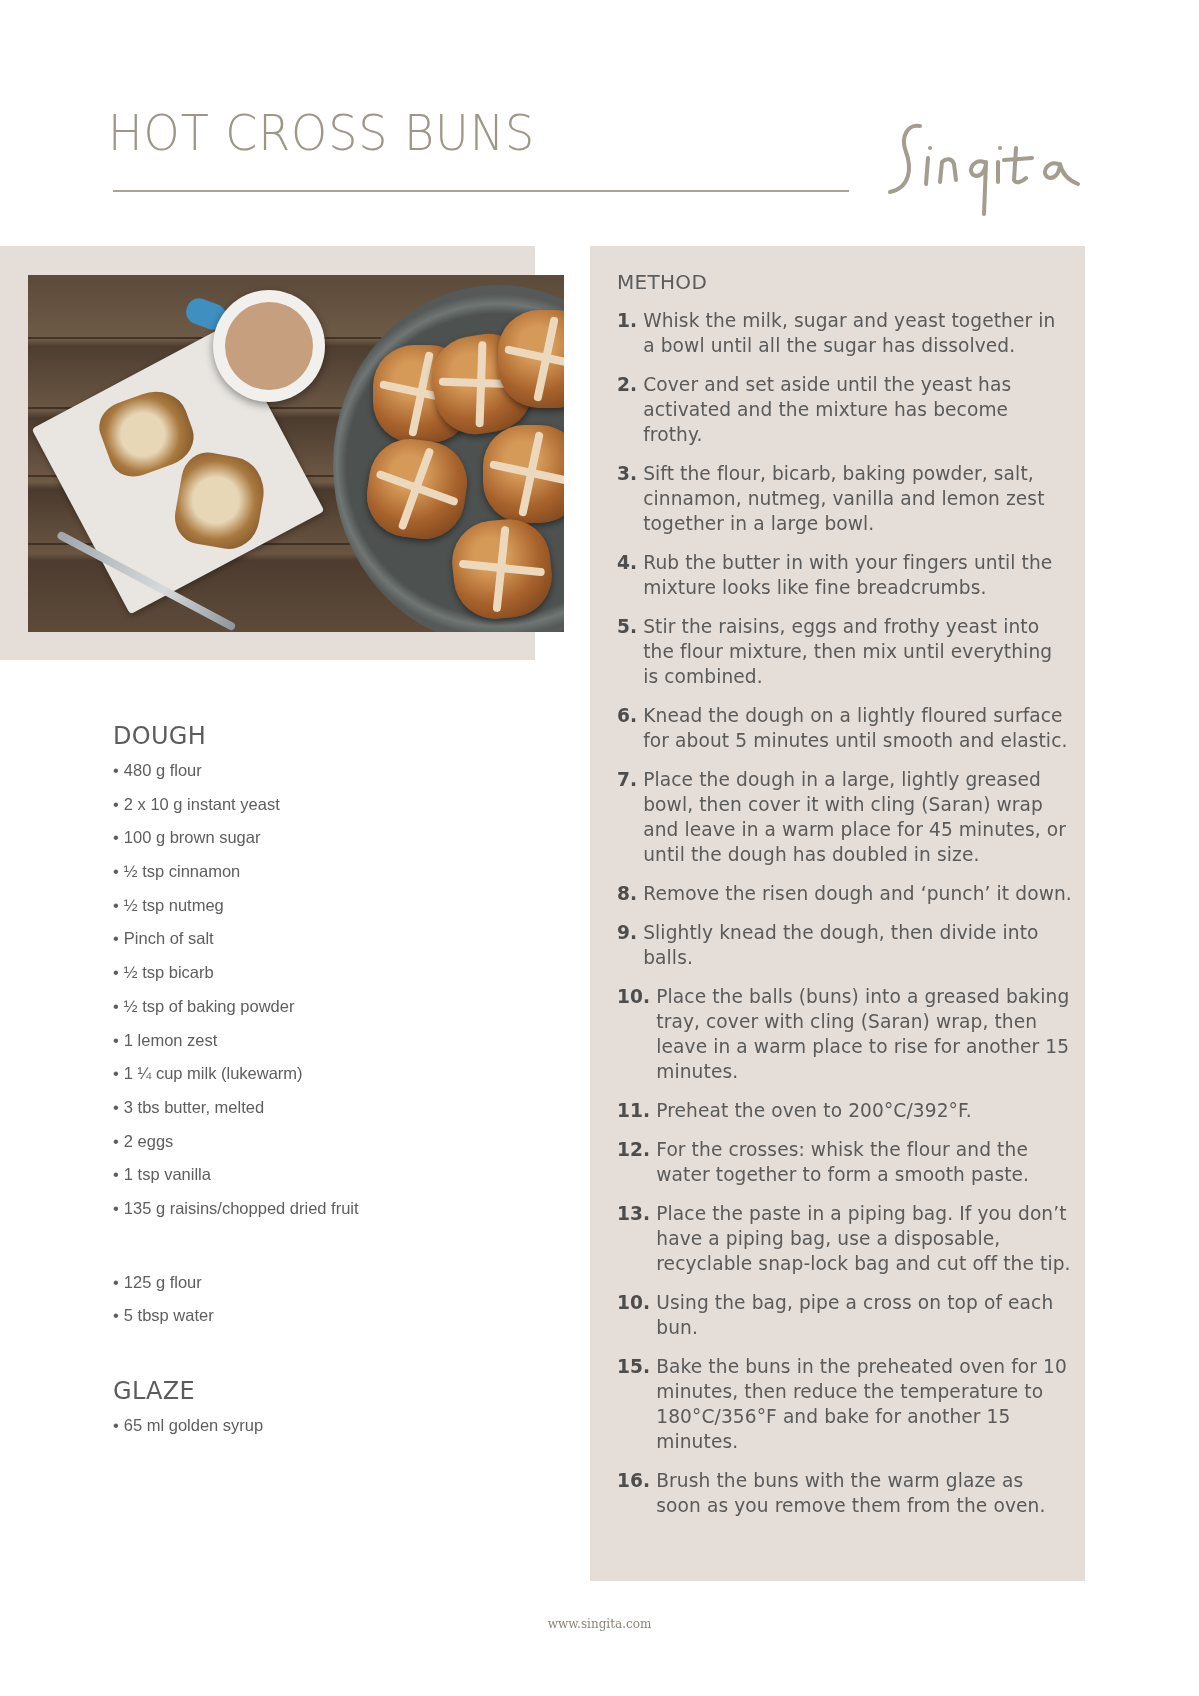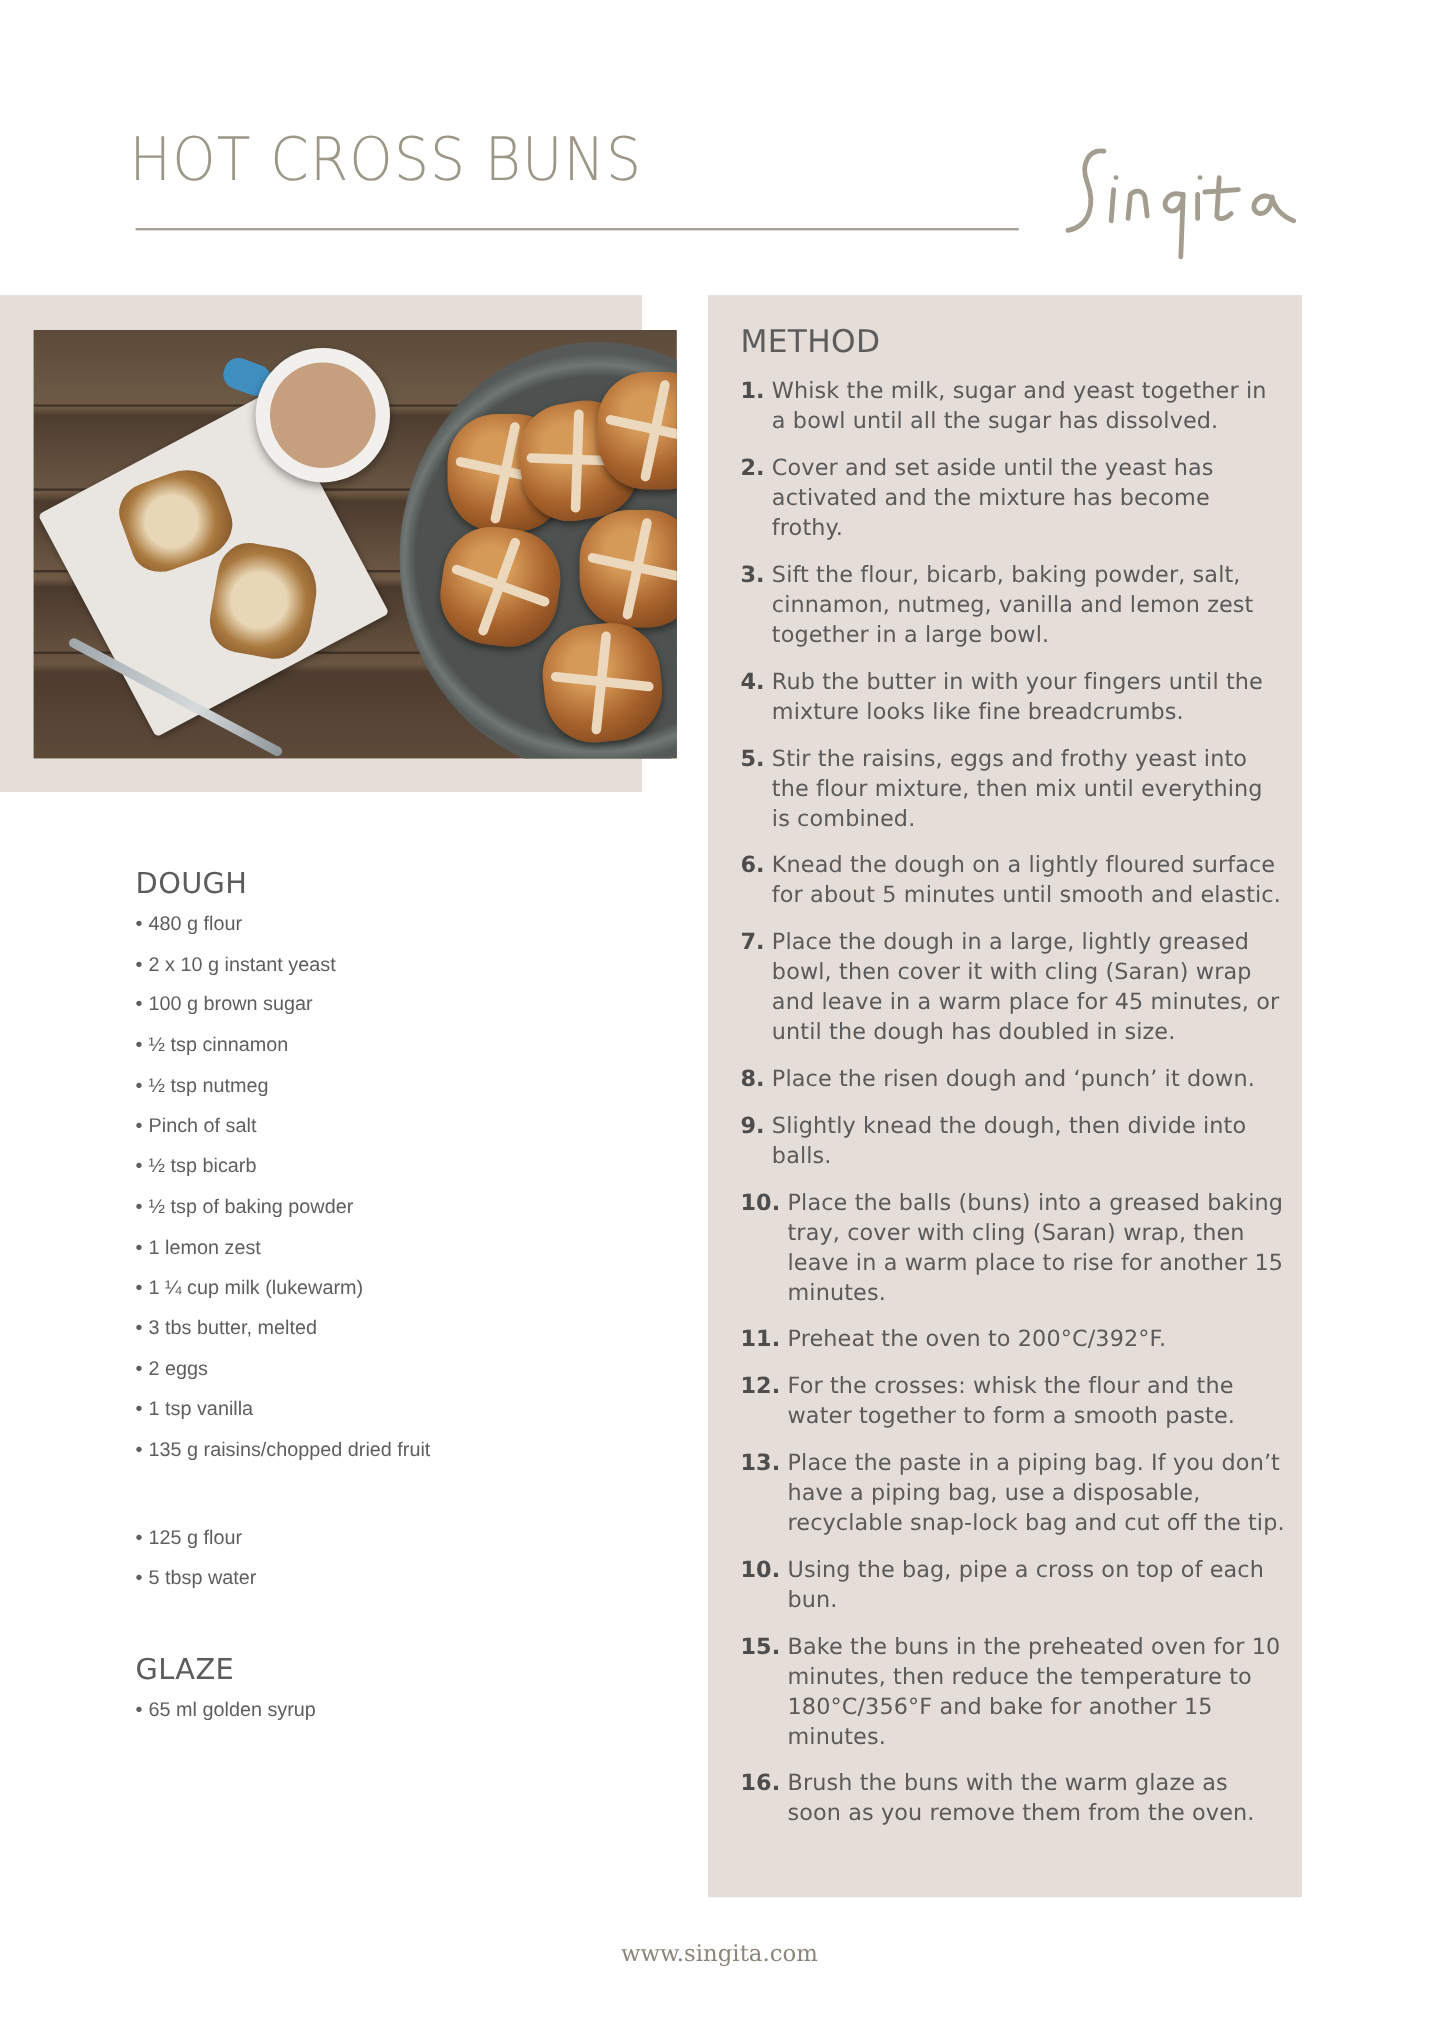--- a/index.html
+++ b/index.html
@@ -33,26 +33,26 @@
 
   .ingredients { position: absolute; left: 113px; top: 722px; width: 420px; }
   .section-title { font-family: "DejaVu Sans", sans-serif; font-size: 24px; color: #5c5c5c; font-weight: 400; margin: 0 0 8px 0; letter-spacing: .3px; }
   .ing-list { list-style: none; margin: 0; padding: 0; }
   .ing-list li { font-size: 16.5px; color: #5e5e5e; height: 33.7px; line-height: 24px; }
   .ing-list li .bullet { margin-right: 5px; }
   .ing-group { margin-bottom: 40px; }
 
   .method-panel { position: absolute; left: 590px; top: 246px; width: 495px; height: 1335px; background: #e4ddd8; }
   .method { position: absolute; left: 617px; top: 270px; width: 455px; }
-  .method .section-title { font-size: 26px; margin-bottom: 14px; }
+  .method .section-title { font-size: 20px; margin-bottom: 14px; }
   .step { display: flex; font-size: 18.6px; line-height: 25px; color: #5a5a5a; margin-bottom: 14px; font-family: "DejaVu Sans", sans-serif; letter-spacing: .1px; }
   .step-num { font-weight: bold; color: #4d4d4d; margin-right: 6px; white-space: nowrap; }
   .step-text { flex: 1; }
 
-  .footer { position: absolute; left: 0; width: 1199px; top: 1617px; text-align: center; font-family: "DejaVu Serif", serif; font-size: 19px; color: #8b857a; }
+  .footer { position: absolute; left: 0; width: 1199px; top: 1617px; text-align: center; font-family: "DejaVu Serif", serif; font-size: 12px; color: #8b857a; }
 </style>
 </head>
 <body>
 
 <div class="title">HOT CROSS BUNS</div>
 <div class="title-rule"></div>
 <svg class="logo" viewBox="0 0 210 110" fill="none" stroke="#a39d8f" stroke-width="4" stroke-linecap="round" stroke-linejoin="round">
   <path d="M40 8 C28 6 20 18 26 34 C32 50 30 70 10 74"></path>
   <path d="M48 40 L46 66"></path>
   <circle cx="50" cy="30" r="2" fill="#a39d8f" stroke="none"></circle>
@@ -146,21 +146,21 @@
   <div class="step">
       <span class="step-num">6.</span>
       <span class="step-text">Knead the dough on a lightly floured surface for about 5 minutes until smooth and elastic.</span>
     </div>
   <div class="step">
       <span class="step-num">7.</span>
       <span class="step-text">Place the dough in a large, lightly greased bowl, then cover it with cling (Saran) wrap and leave in a warm place for 45 minutes, or until the dough has doubled in size.</span>
     </div>
   <div class="step">
       <span class="step-num">8.</span>
-      <span class="step-text">Place the risen dough and ‘punch’ it down.</span>
+      <span class="step-text">Remove the risen dough and ‘punch’ it down.</span>
     </div>
   <div class="step">
       <span class="step-num">9.</span>
       <span class="step-text">Slightly knead the dough, then divide into balls.</span>
     </div>
   <div class="step">
       <span class="step-num">10.</span>
       <span class="step-text">Place the balls (buns) into a greased baking tray, cover with cling (Saran) wrap, then leave in a warm place to rise for another 15 minutes.</span>
     </div>
   <div class="step">

